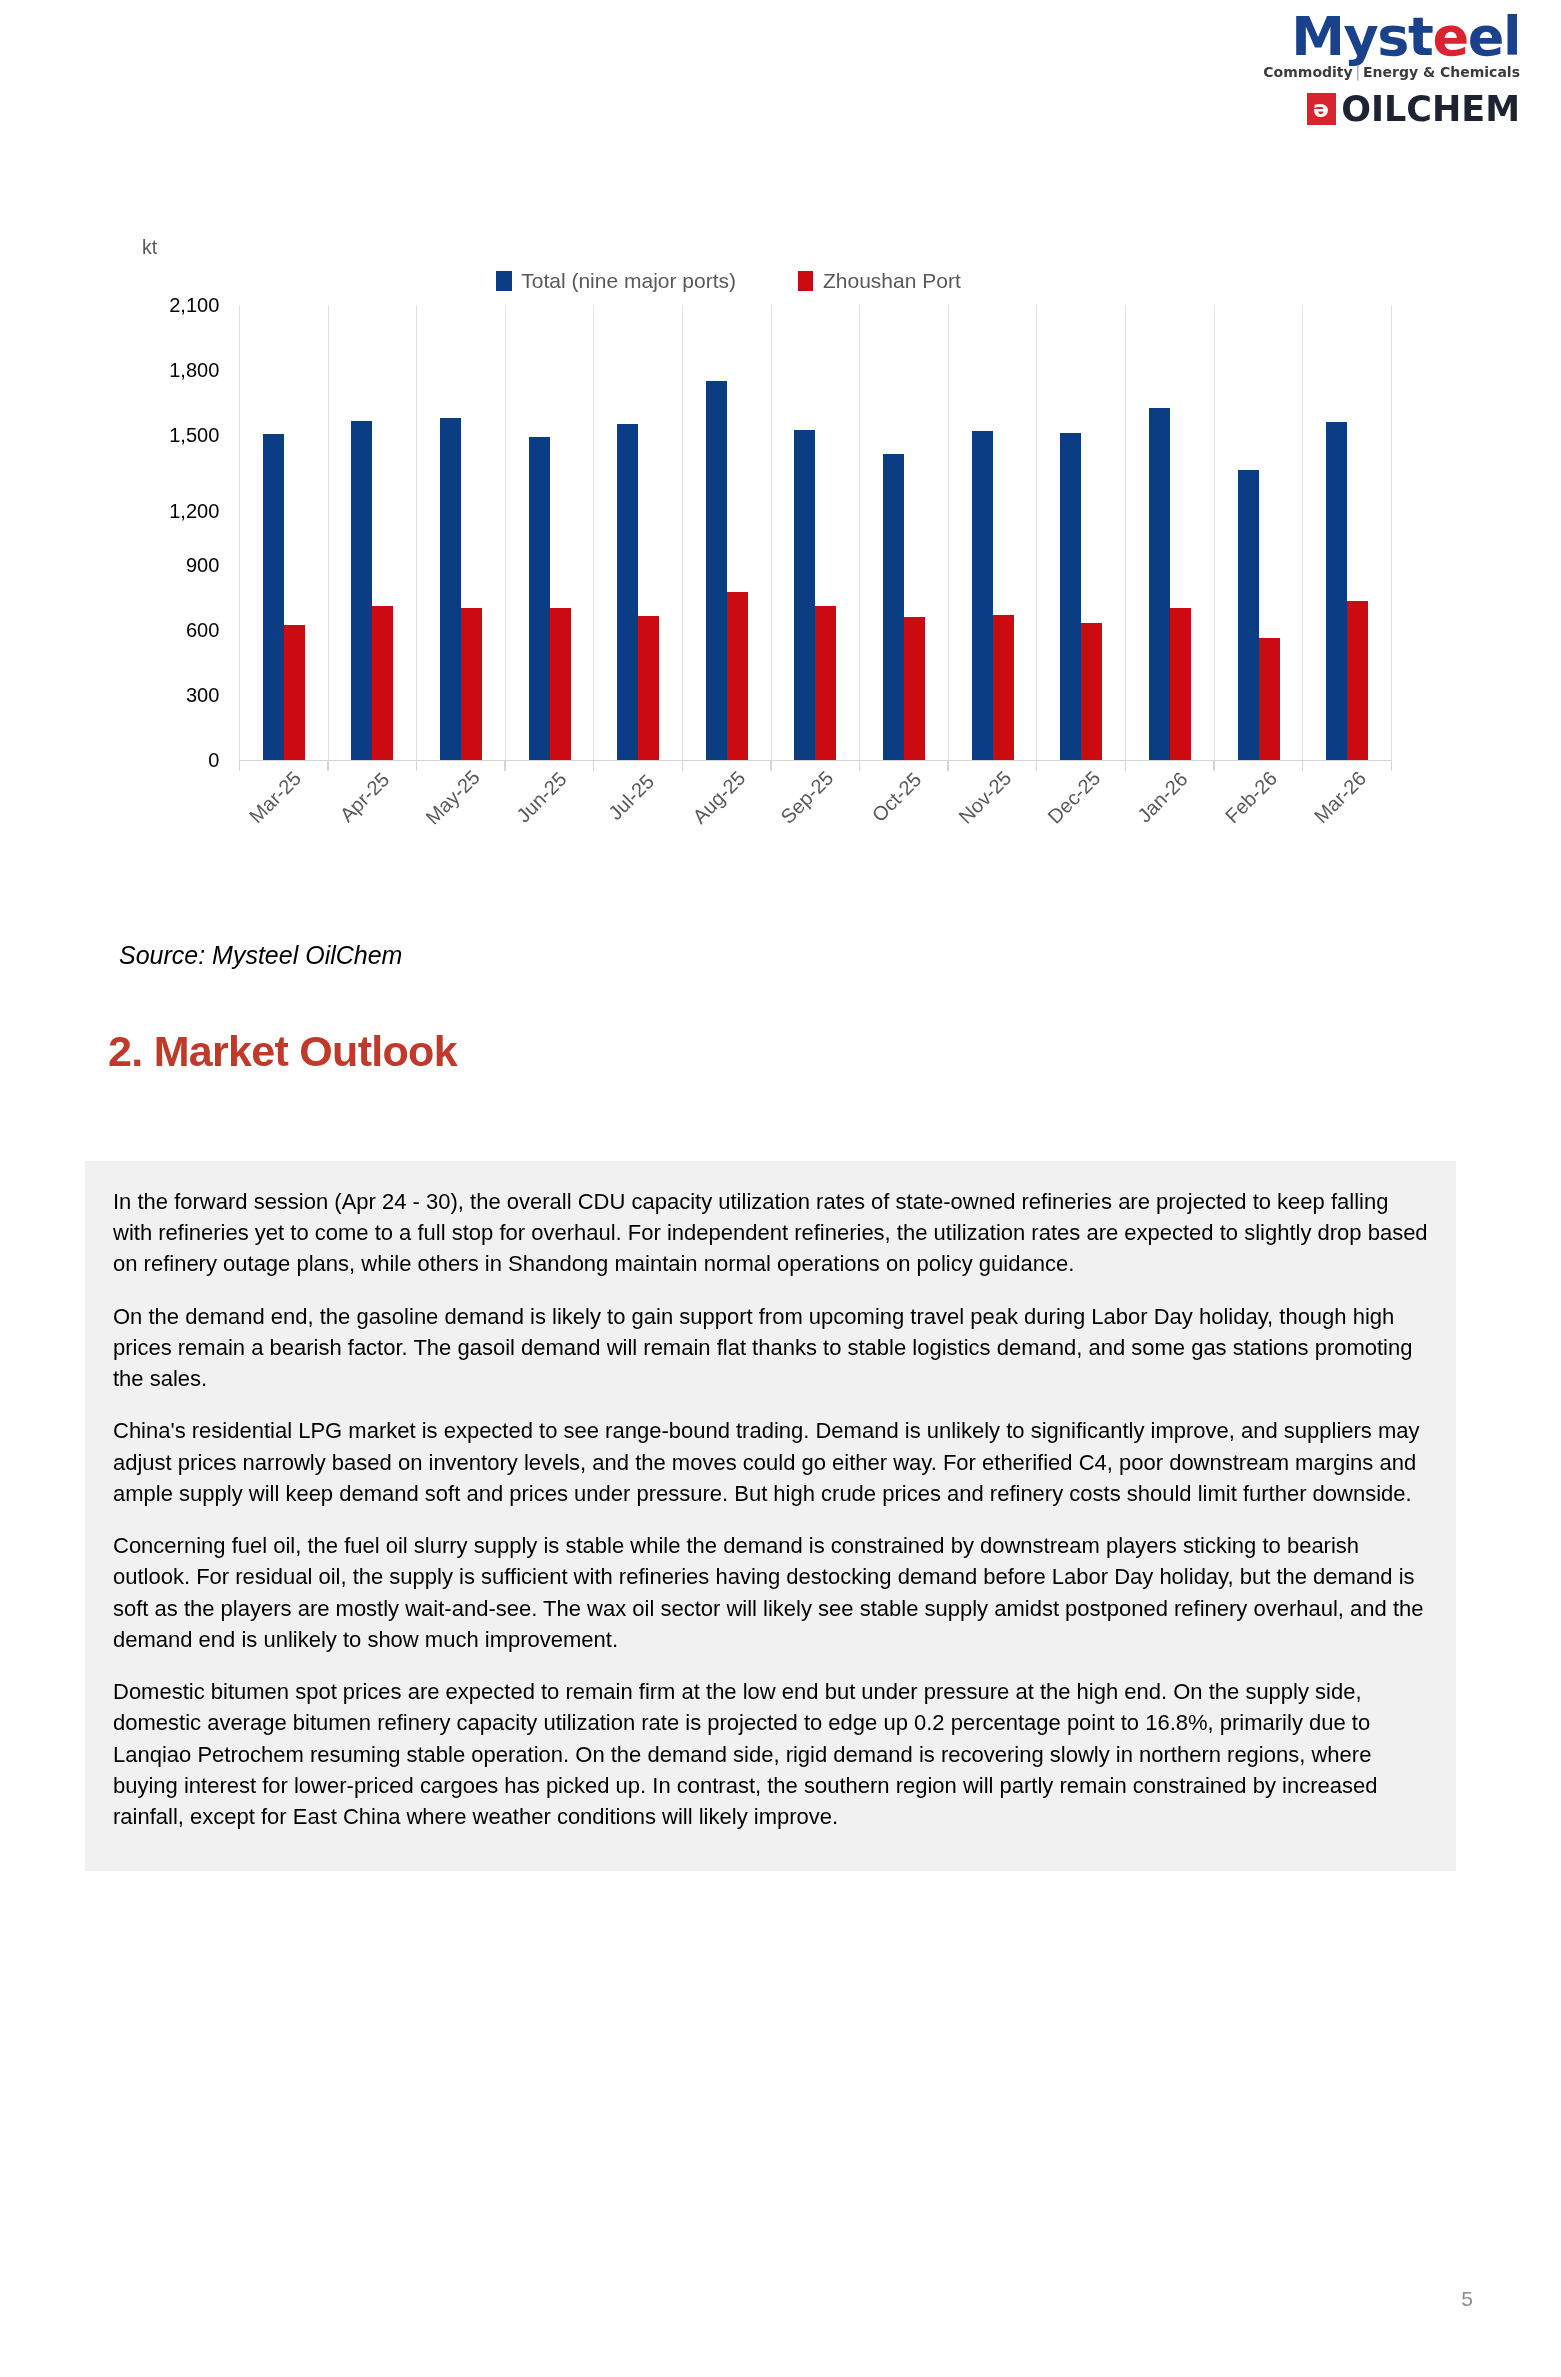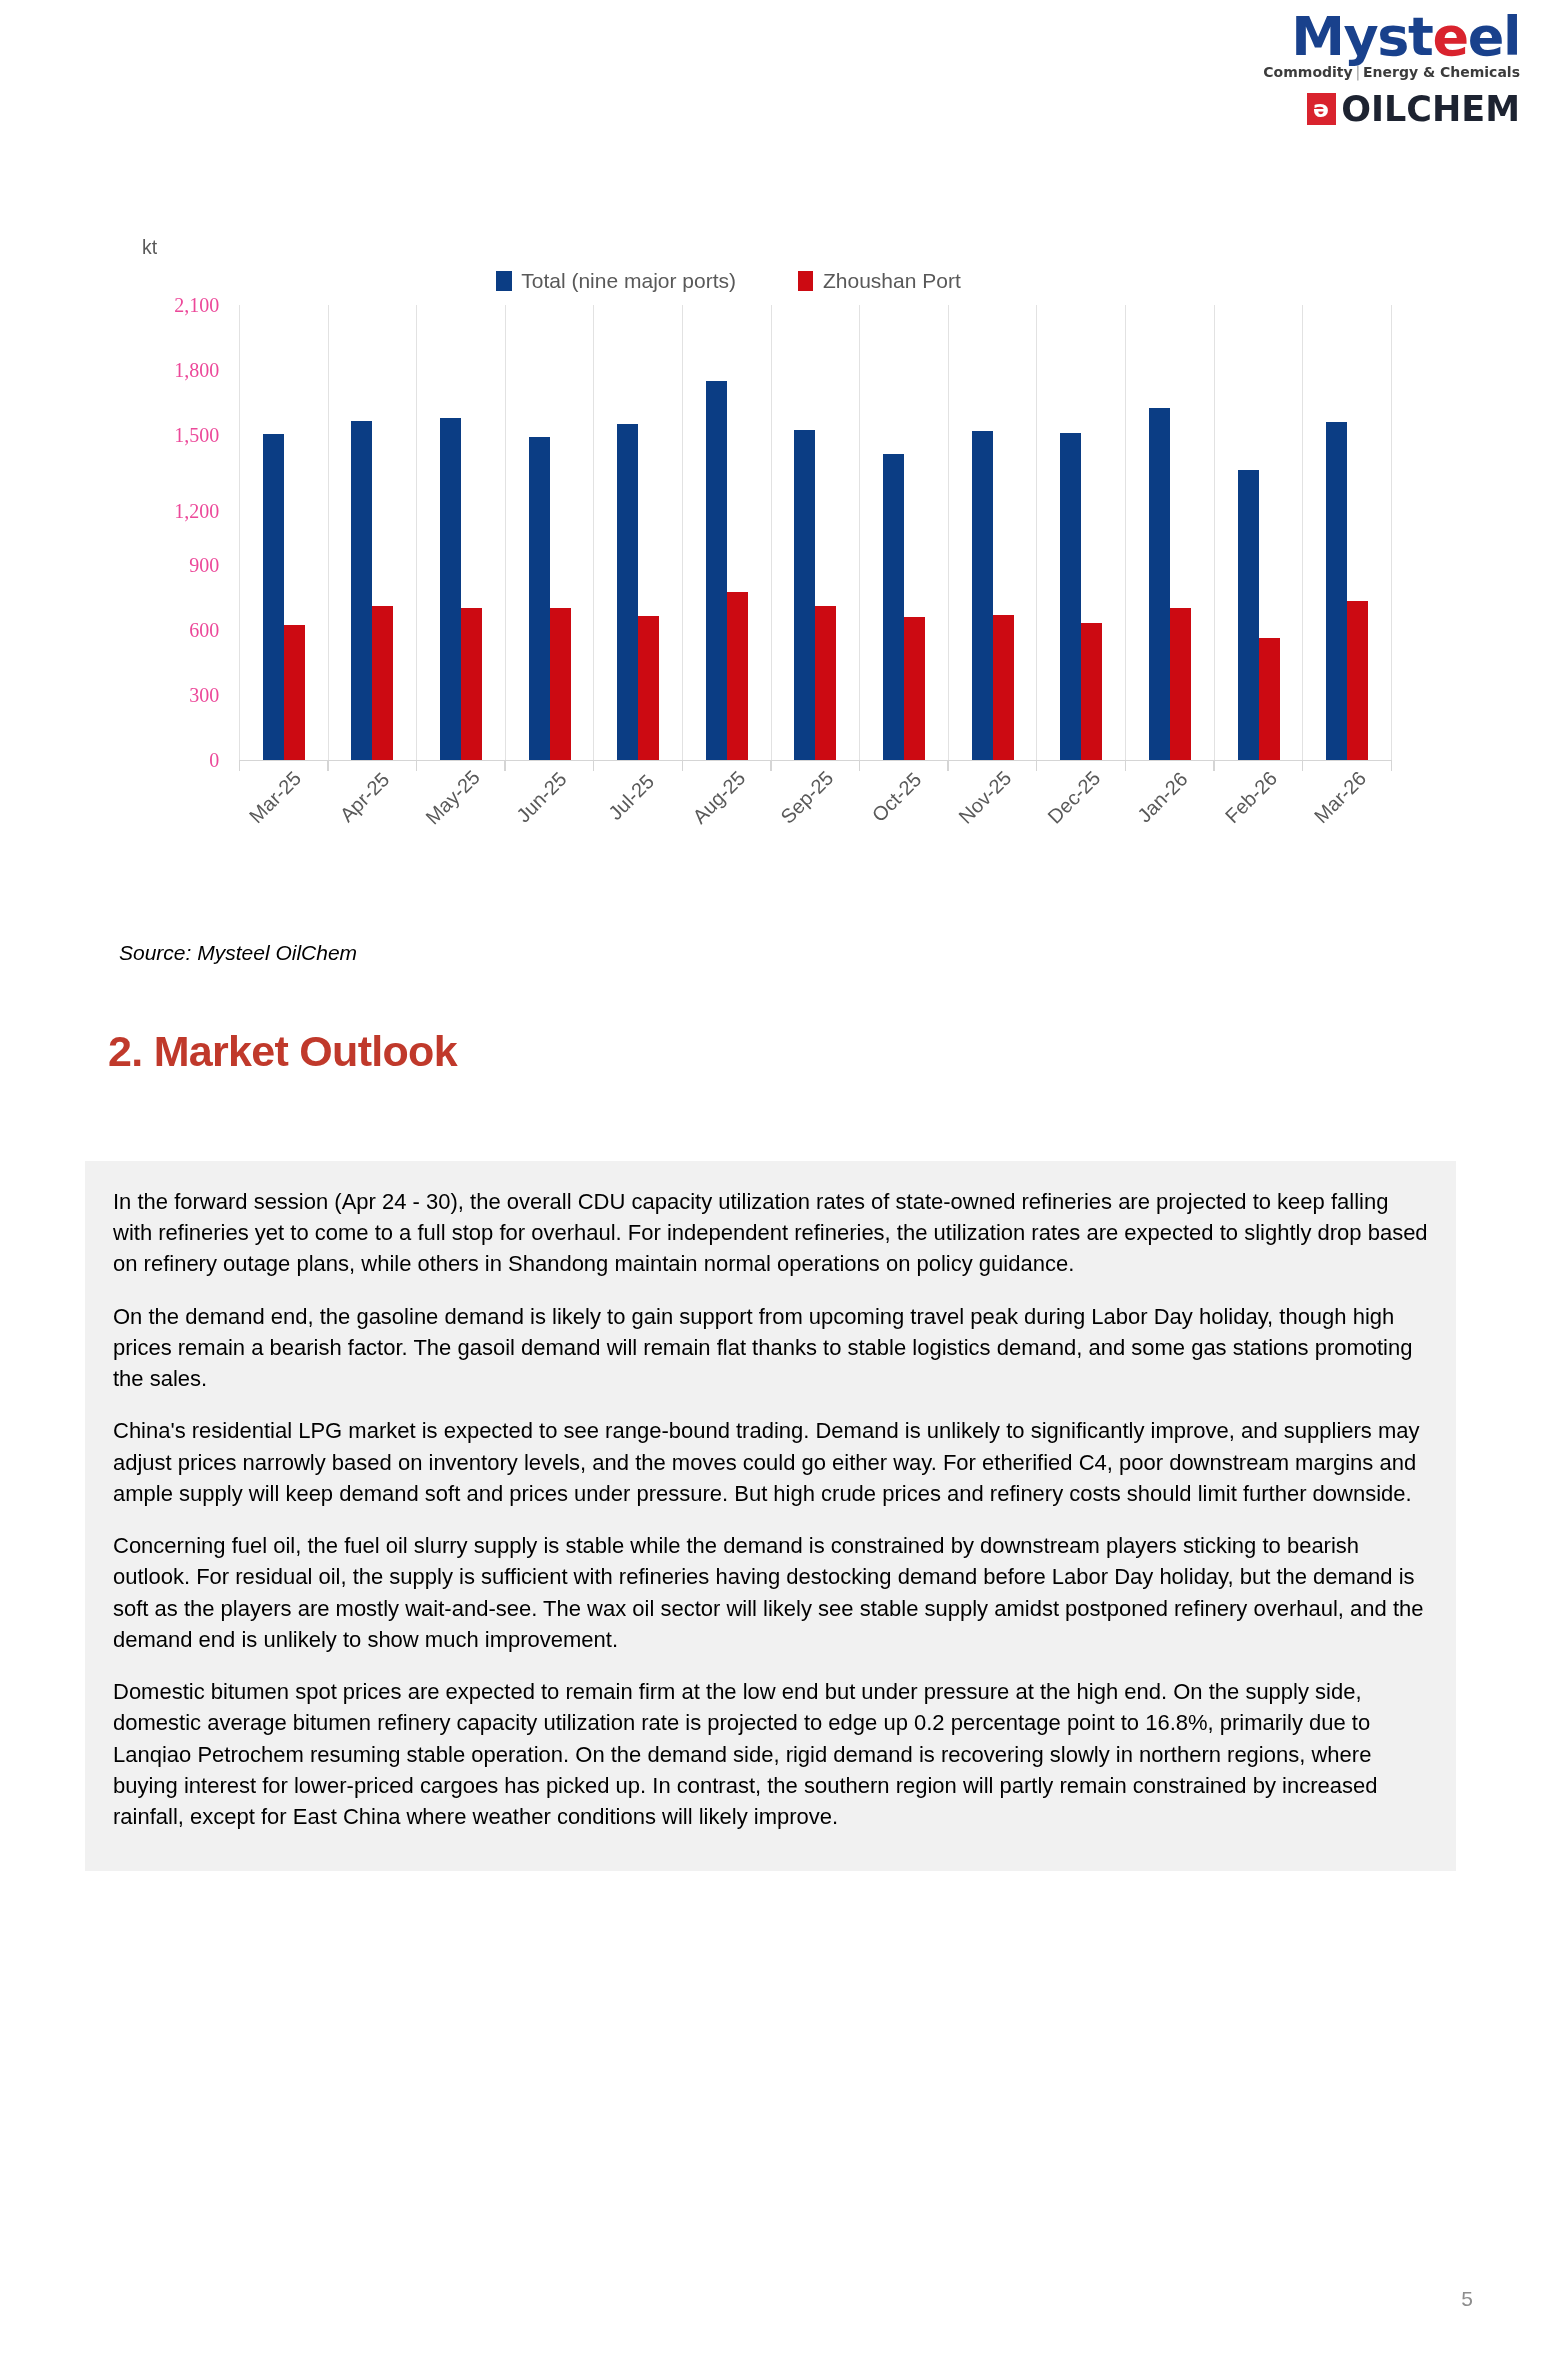--- a/index.html
+++ b/index.html
@@ -55,22 +55,22 @@
     position:absolute; left:0; top:40px; width:1249px;
     display:flex; justify-content:center; gap:62px; align-items:center;
   }
   .legend-item{ display:flex; align-items:center; gap:9.7px;justify-content:flex-end; }
   .legend-swatch{ width:15.3px; height:19.4px; display:inline-block; }
   .legend-label{ font-size:21px; color:#595959; }
 
   .plot-outer{ position:absolute; left:0; top:76px; width:1354px; height:472px; }
   .yaxis{ position:absolute; left:0; top:0; width:125px; height:455px; }
   .ytick{
-    position:absolute; right:9.7px; font-size:20px; color:#ec4899;
-    transform:translateY(-50%); white-space:nowrap;font-family:Liberation Serif, serif;
+    position:absolute; right:9.7px; font-size:20px; color:#000000;
+    transform:translateY(-50%); white-space:nowrap;
   }
   .plot{
     position:absolute; left:135px; top:0; right:66px; height:455px;
     display:flex; align-items:flex-end; border-bottom:1.4px solid #d5d5d5;
   }
   .grp{
     flex:1 1 0; height:100%; display:flex; align-items:flex-end;
     justify-content:center; gap:0px; position:relative;
     border-right:1.4px solid #e2e2e2;
   }
@@ -89,21 +89,21 @@
   }
   .xlab-cell{ flex:1 1 0; position:relative; }
   .xlab{
     position:absolute; left:50%; top:15.3px;
     font-size:20px; color:#595959; white-space:nowrap;
     transform:translateX(-62%) rotate(-45deg); transform-origin:center center;
   }
 
   .source-note{
     position:absolute; left:119px; top:941px;
-    font-size:21px; font-style:italic; color:#000000;
+    font-size:25px; font-style:italic; color:#000000;
   }
 
   
   .section-heading{
     position:absolute; left:108px; top:1027px;
     font-size:43px; font-weight:bold; color:#c0392b;
     font-family:Liberation Sans, sans-serif; letter-spacing:-0.7px;
   }
 
   

